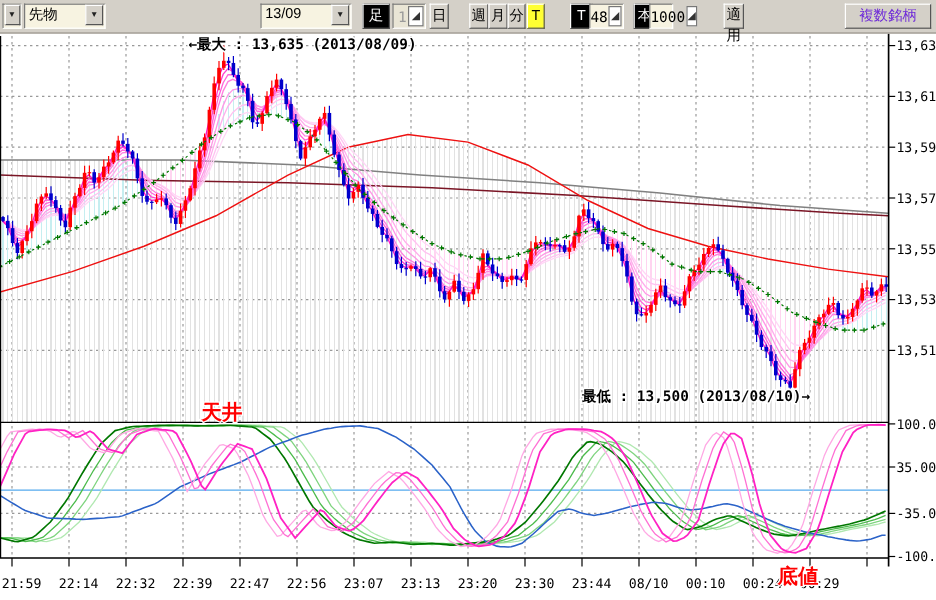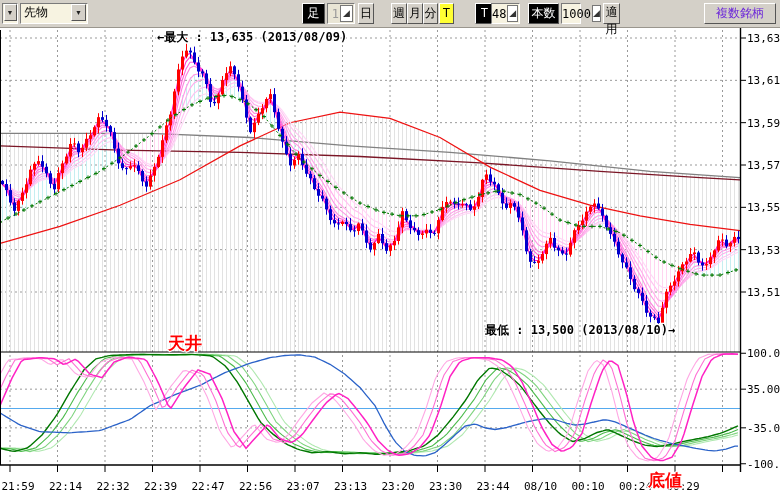--- a/index.html
+++ b/index.html
@@ -1091,35 +1091,39 @@
 </svg>
 
 <div class="toolbar">
   <div class="combo" style="left:2px;width:16px">
     <span class="cbtn" style="width:13px;margin:0 auto">▼</span>
   </div>
   <div class="combo" style="left:20px;width:68px">
     <span class="ctext">先物</span>
     <span class="cbtn">▼</span>
   </div>
+  <div class="combo" style="left:217px;width:76px">
+    <span class="ctext">13/09</span>
+    <span class="cbtn">▼</span>
+  </div>
   <button class="tbtn black" style="left:302px;width:23px">足</button>
   <span class="numbox dim" style="left:327px;width:28px">
     <span class="nval">1</span>
     <span class="spin">◢</span>
   </span>
   <button class="tbtn" style="left:358px;width:16px">日</button>
   <button class="tbtn" style="left:391px;width:16px">週</button>
   <button class="tbtn" style="left:407px;width:16px">月</button>
   <button class="tbtn" style="left:423px;width:15px">分</button>
   <button class="tbtn yellow" style="left:439px;width:15px">T</button>
   <button class="tbtn black" style="left:475px;width:19px">T</button>
   <span class="numbox" style="left:491px;width:29px">
     <span class="nval">48</span>
     <span class="spin">◢</span>
   </span>
   <button class="tbtn black" style="left:528px;width:31px">本数</button>
-  <span class="numbox" style="left:561px;width:20px">
+  <span class="numbox" style="left:541px;width:20px">
     <span class="nval">1000</span>
     <span class="spin">◢</span>
   </span>
   <button class="tbtn" style="left:603px;width:17px">適用</button>
   <button class="tbtn disabled" style="left:704px;width:72px">複数銘柄</button>
 </div>
 
 </body></html>

